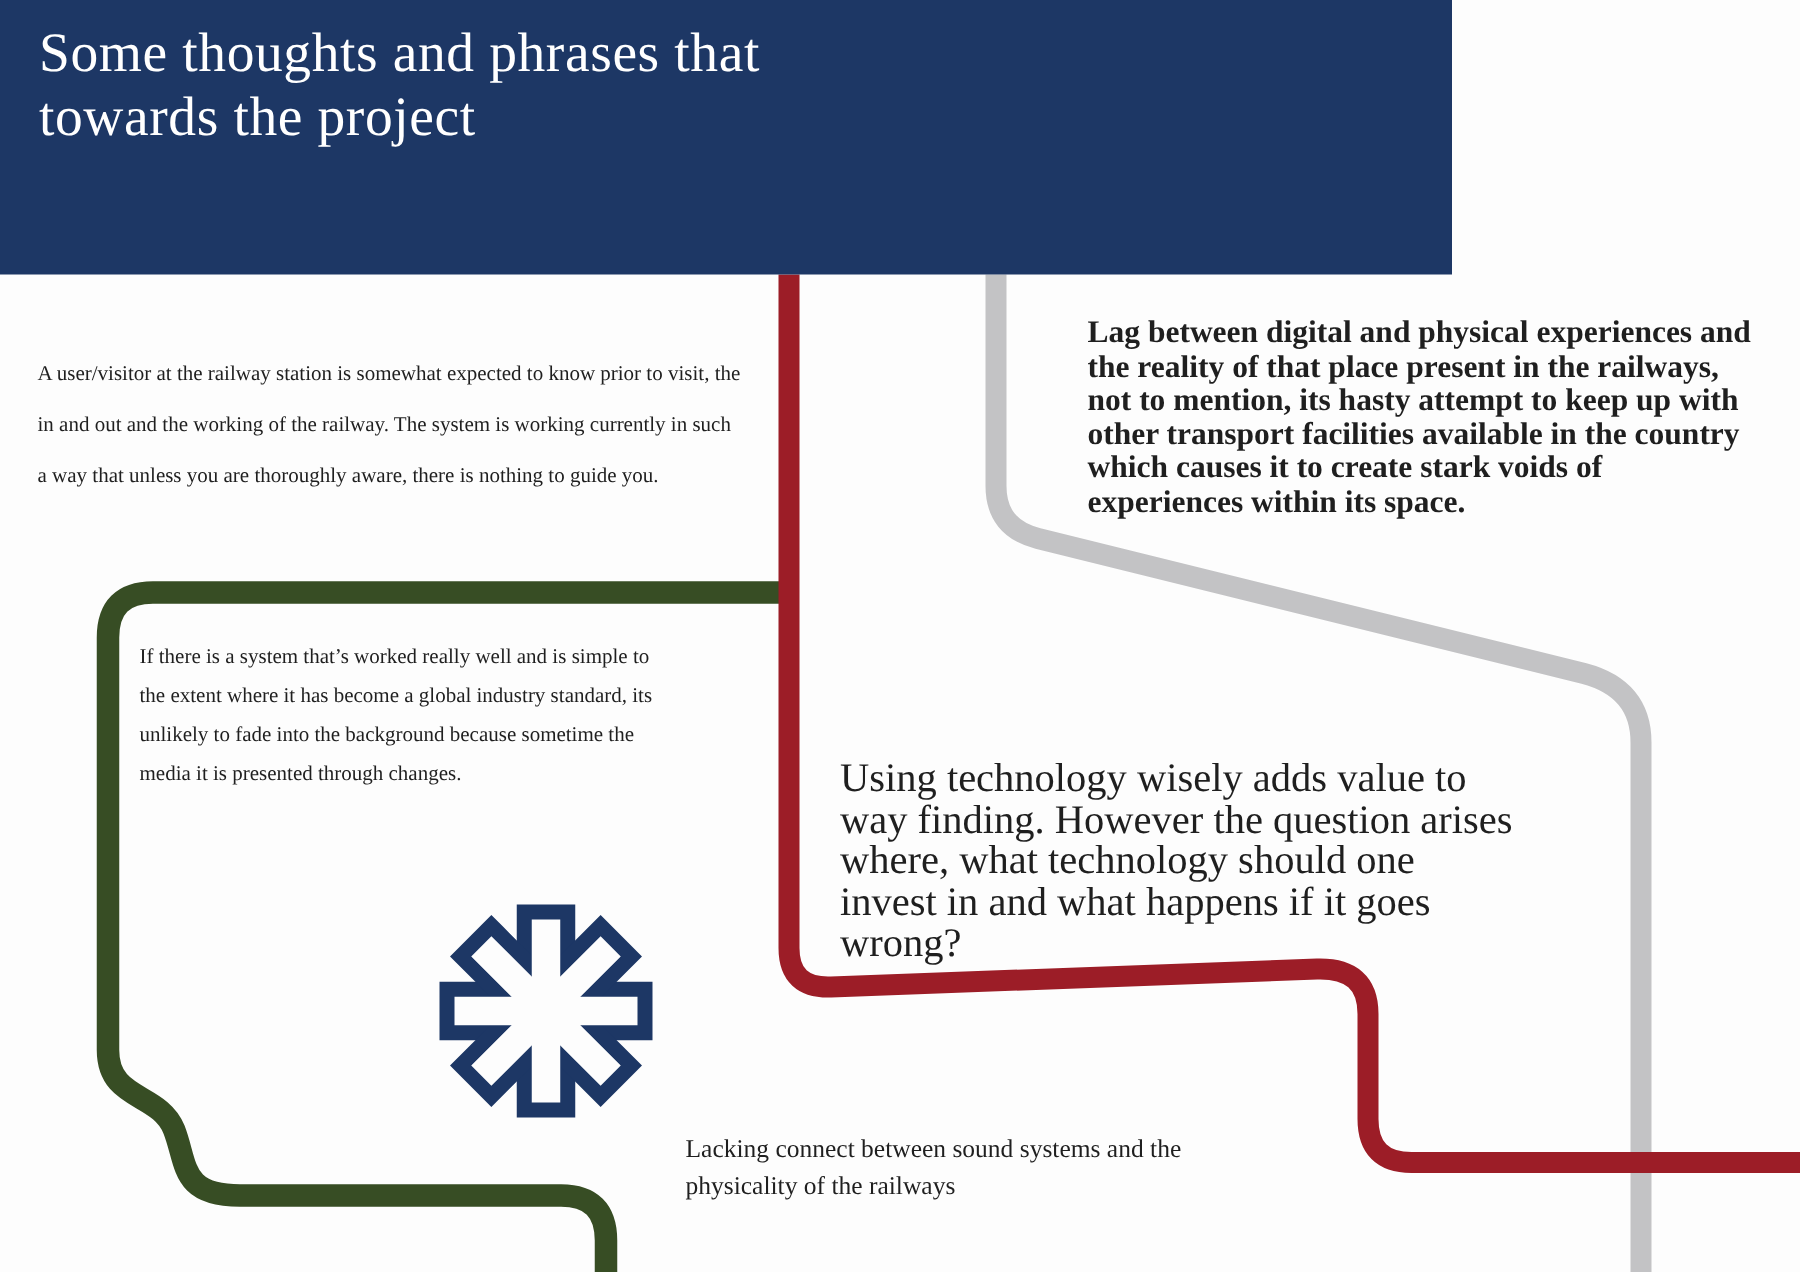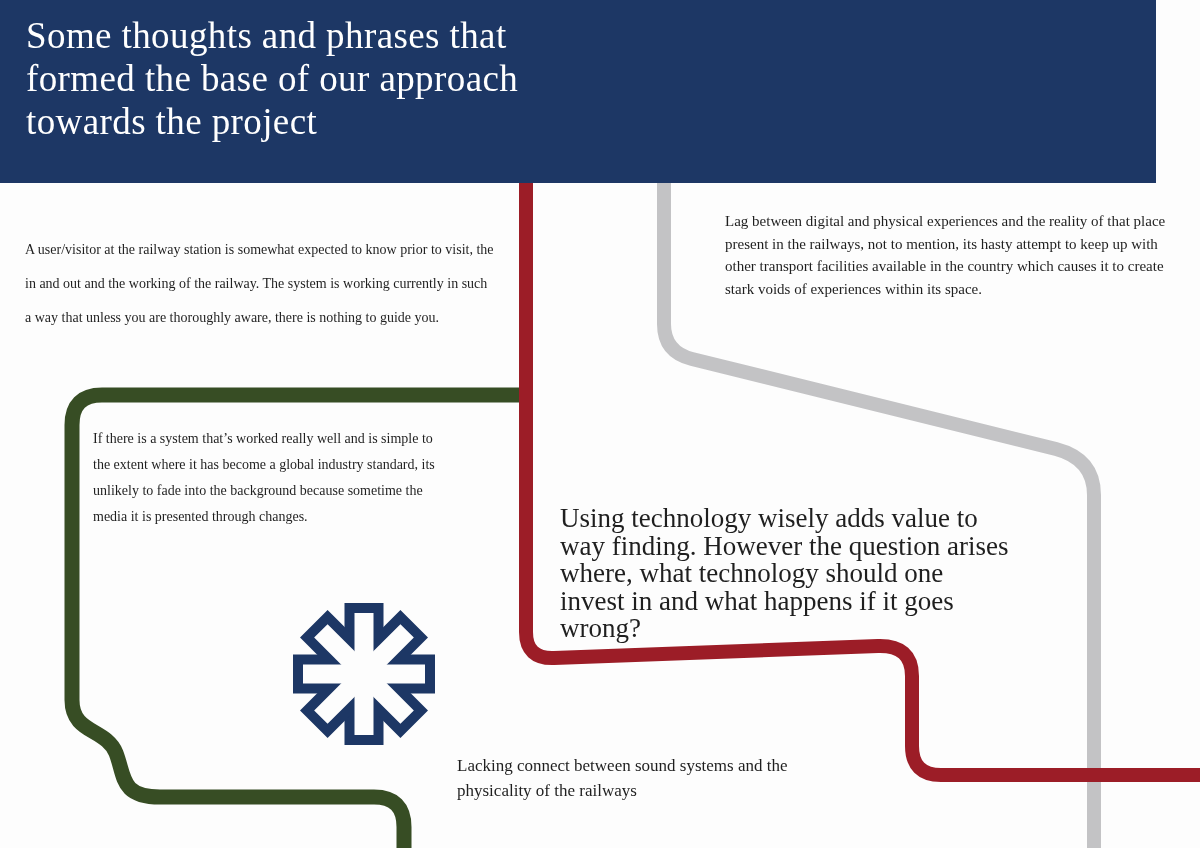--- a/index.html
+++ b/index.html
@@ -9,21 +9,21 @@
     width: 1200px;
     height: 848px;
     overflow: hidden;
     background: var(--page_bg, #FDFDFD);
     font-family: "Liberation Serif", "DejaVu Serif", serif;
     color: var(--body_text, #1F1F1F);
   }
   .header {
     position: absolute;
     left: 0; top: 0;
-    width: 1156px; height: 183px;
+    width: 968px; height: 183px;
     background: var(--header_bg, #1D3765);
   }
   .title {
     position: absolute;
     left: 26px; top: 14px;
     color: var(--title_text, #FFFFFF);
     font-size: 37px;
     line-height: 43px;
     font-weight: 400;
     letter-spacing: 0.4px;
@@ -37,21 +37,21 @@
   }
   .route { fill: none; stroke-linecap: butt; }
   .route-gray  { stroke: var(--gray_line, #C3C3C5); stroke-width: 14px; }
   .route-green { stroke: var(--green_line, #374D24); stroke-width: 15px; }
   .route-red   { stroke: var(--red_line, #9C1D27); stroke-width: 14px; }
   .note {
     position: absolute;
     color: var(--body_text, #1F1F1F);
   }
   .note-user-visitor { left: 25px;  top: 233px; width: 470px; font-size: 14px; line-height: 34px; }
-  .note-lag          { left: 725px; top: 210px; width: 445px; font-size: 15px;   line-height: 22.5px; }
+  .note-lag          { left: 725px; top: 210px; width: 445px; font-size: 21px;   line-height: 22.5px; font-weight: bold; }
   .note-system       { left: 93px;  top: 426px; width: 352px; font-size: 14px;   line-height: 26px; }
   .note-technology   { left: 560px; top: 505px; width: 450px; font-size: 27px;   line-height: 27.5px; }
   .note-sound        { left: 457px; top: 754px; width: 345px; font-size: 17px;   line-height: 24.5px; }
   .asterisk-wrap {
     position: absolute;
     left: 291px; top: 601px;
     width: 146px; height: 146px;
   }
   .ast-under { fill: var(--asterisk, #1D3765); stroke: var(--asterisk, #1D3765); stroke-width: 20px; stroke-linejoin: miter; }
   .ast-over  { fill: var(--page_bg, #FDFDFD); stroke: none; }
@@ -61,21 +61,20 @@
 
 <svg class="lines-svg" viewBox="0 0 1200 848" aria-hidden="true">
   <path class="route route-gray" d="M 664 183 L 664 324 Q 664 352 692 359 L 1056 449 Q 1094 459 1094 495 L 1094 848"></path>
   <path class="route route-green" d="M 520 395 L 102 395 Q 72 395 72 425 L 72 700 C 72 734 106 728 116 753 C 125 776 120 797 160 797 L 374 797 Q 404 797 404 827 L 404 848"></path>
   <path class="route route-red" d="M 526 183 L 526 632 Q 526 659 554 658 L 878 646 Q 912 645 912 676 L 912 746 Q 912 775 941 775 L 1200 775"></path>
 </svg>
 
 <div class="header">
   <h1 class="title">
     <span>Some thoughts and phrases that</span>
-    <span>formed the base of our approach</span>
     <span>towards the project</span>
   </h1>
 </div>
 
 <p class="note note-user-visitor">A user/visitor at the railway station is somewhat expected to know prior to visit, the in and out and the working of the railway. The system is working currently in such a way that unless you are thoroughly aware, there is nothing to guide you.</p>
 <p class="note note-lag">Lag between digital and physical experiences and the reality of that place present in the railways, not to mention, its hasty attempt to keep up with other transport facilities available in the country which causes it to create stark voids of experiences within its space.</p>
 <p class="note note-system">If there is a system that’s worked really well and is simple to the extent where it has become a global industry standard, its unlikely to fade into the background because sometime the media it is presented through changes.</p>
 <p class="note note-technology">Using technology wisely adds value to way finding. However the question arises where,  what technology should one invest in and what happens if it goes wrong?</p>
 <p class="note note-sound">Lacking connect between sound systems and the physicality of the railways</p>
 

